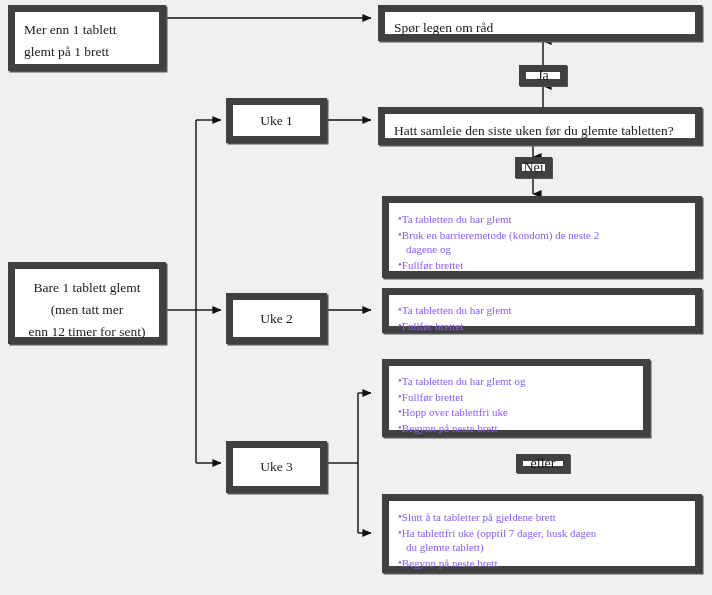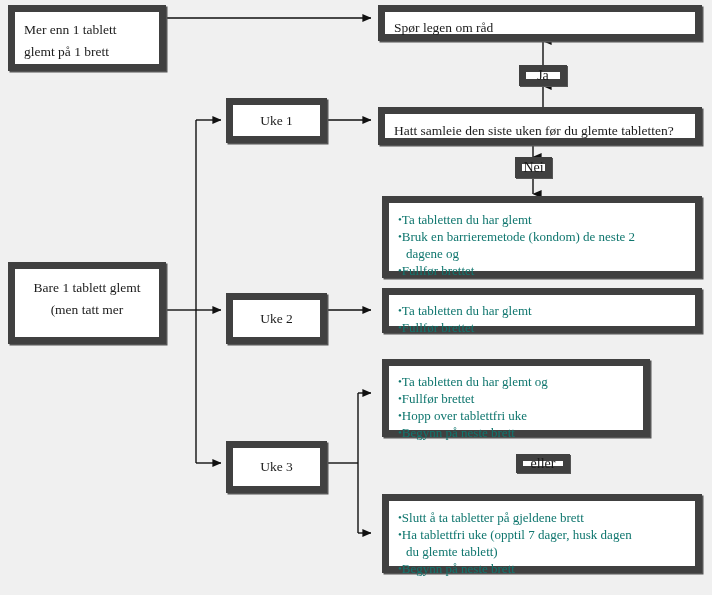--- a/index.html
+++ b/index.html
@@ -59,23 +59,23 @@
     height: 100%;
     padding: 0;
     font-size: 14px;
   }
   .bullets {
     list-style: none;
     margin: 0;
     padding: 0;
   }
   .bullets li {
-    font-size: 13px;
+    font-size: 11px;
     line-height: 1.32;
-    color: #0f766e;
+    color: #8b5cf6;
     white-space: pre;
     text-indent: 0;
   }
   .bullets li.bul::before {
     content: "\2022";
     font-size: 11px;
     vertical-align: 1px;
     margin-right: 0px;
   }
   .bullets li.cont {
@@ -173,20 +173,21 @@
         <li class="cont">dagene og</li>
         <li class="bul">Fullfør brettet</li>
       </ul>
     </div>
   </div>
 
   <div class="node" style="left:8px; top:262px; width:158px; height:82px;">
     <div class="inner" style="padding-top:8px;text-align:center;">
       <div class="ptext">Bare 1 tablett glemt</div>
       <div class="ptext">(men tatt mer</div>
+      <div class="ptext">enn 12 timer for sent)</div>
     </div>
   </div>
 
   <div class="node center" style="left:226px; top:98px; width:101px; height:45px;">
     <div class="inner">Uke 1</div>
   </div>
 
   <div class="node center" style="left:226px; top:293px; width:101px; height:51px;">
     <div class="inner">Uke 2</div>
   </div>

